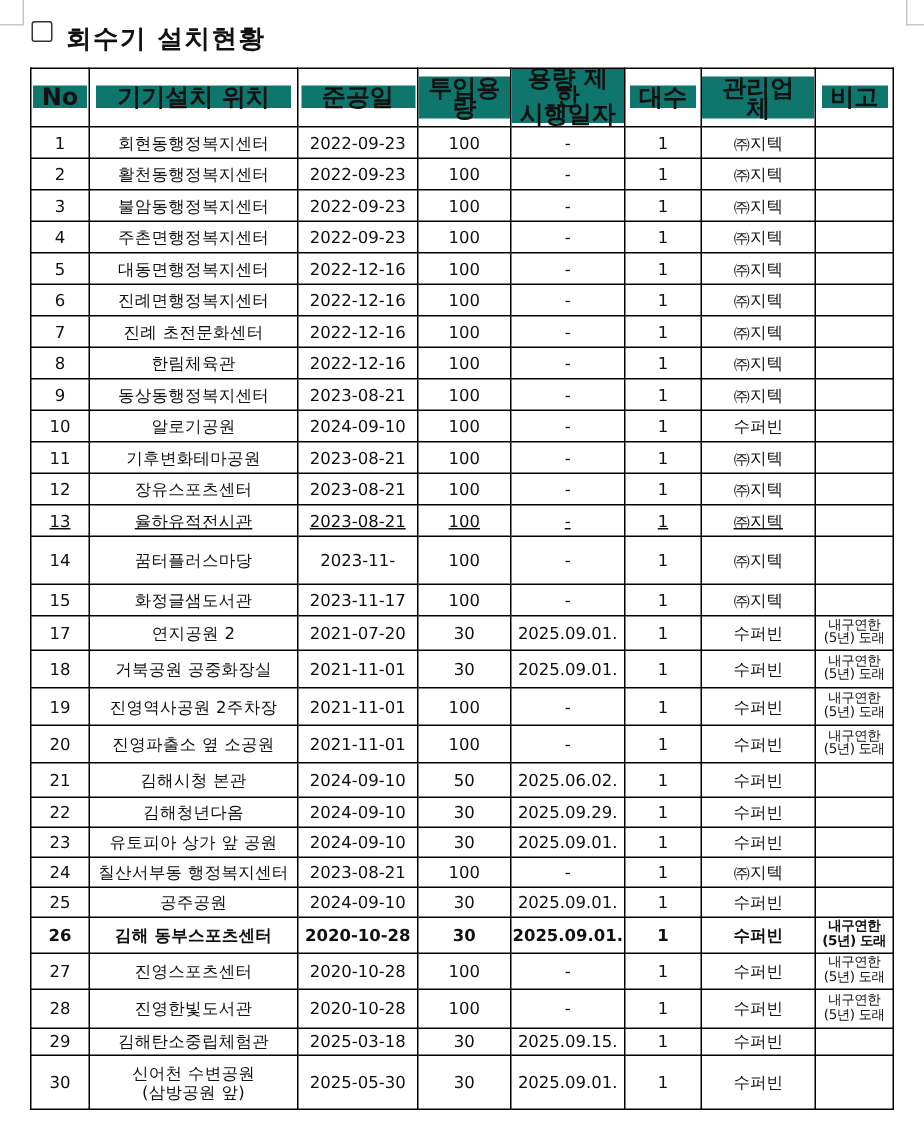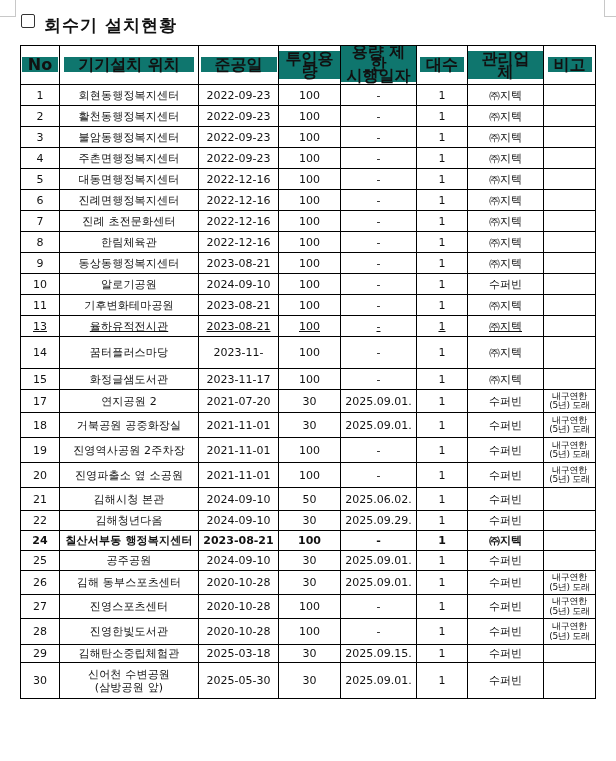--- a/index.html
+++ b/index.html
@@ -158,20 +158,30 @@
       <tr style="height: 21px;">
         <td><span>11</span></td>
         <td class="loc"><span>기후변화테마공원</span></td>
         <td><span>2023-08-21</span></td>
         <td><span>100</span></td>
         <td><span>-</span></td>
         <td><span>1</span></td>
         <td><span>㈜지텍</span></td>
         <td class="note"></td>
       </tr>
+      <tr style="height: 21px;">
+        <td><span>12</span></td>
+        <td class="loc"><span>장유스포츠센터</span></td>
+        <td><span>2023-08-21</span></td>
+        <td><span>100</span></td>
+        <td><span>-</span></td>
+        <td><span>1</span></td>
+        <td><span>㈜지텍</span></td>
+        <td class="note"></td>
+      </tr>
       <tr style="height: 21px; text-decoration: underline;">
         <td><span>13</span></td>
         <td class="loc"><span>율하유적전시관</span></td>
         <td><span>2023-08-21</span></td>
         <td><span>100</span></td>
         <td><span>-</span></td>
         <td><span>1</span></td>
         <td><span>㈜지텍</span></td>
         <td class="note"></td>
       </tr>
@@ -248,41 +258,51 @@
       <tr style="height: 20px;">
         <td><span>22</span></td>
         <td class="loc"><span>김해청년다옴</span></td>
         <td><span>2024-09-10</span></td>
         <td><span>30</span></td>
         <td><span>2025.09.29.</span></td>
         <td><span>1</span></td>
         <td><span>수퍼빈</span></td>
         <td class="note"></td>
       </tr>
-      <tr style="height: 20px; font-weight: bold;">
+      <tr style="height: 20px;">
+        <td><span>23</span></td>
+        <td class="loc"><span>유토피아 상가 앞 공원</span></td>
+        <td><span>2024-09-10</span></td>
+        <td><span>30</span></td>
+        <td><span>2025.09.01.</span></td>
+        <td><span>1</span></td>
+        <td><span>수퍼빈</span></td>
+        <td class="note"></td>
+      </tr>
+      <tr style="height: 20px;">
         <td><span>24</span></td>
         <td class="loc"><span>칠산서부동 행정복지센터</span></td>
         <td><span>2023-08-21</span></td>
         <td><span>100</span></td>
         <td><span>-</span></td>
         <td><span>1</span></td>
         <td><span>㈜지텍</span></td>
         <td class="note"></td>
       </tr>
       <tr style="height: 20px;">
         <td><span>25</span></td>
         <td class="loc"><span>공주공원</span></td>
         <td><span>2024-09-10</span></td>
         <td><span>30</span></td>
         <td><span>2025.09.01.</span></td>
         <td><span>1</span></td>
         <td><span>수퍼빈</span></td>
         <td class="note"></td>
       </tr>
-      <tr style="height: 24px;">
+      <tr style="height: 24px; font-weight: bold;">
         <td><span>26</span></td>
         <td class="loc"><span>김해 동부스포츠센터</span></td>
         <td><span>2020-10-28</span></td>
         <td><span>30</span></td>
         <td><span>2025.09.01.</span></td>
         <td><span>1</span></td>
         <td><span>수퍼빈</span></td>
         <td class="note"><span>내구연한</span><br><span>(5년) 도래</span></td>
       </tr>
       <tr style="height: 24px;">

